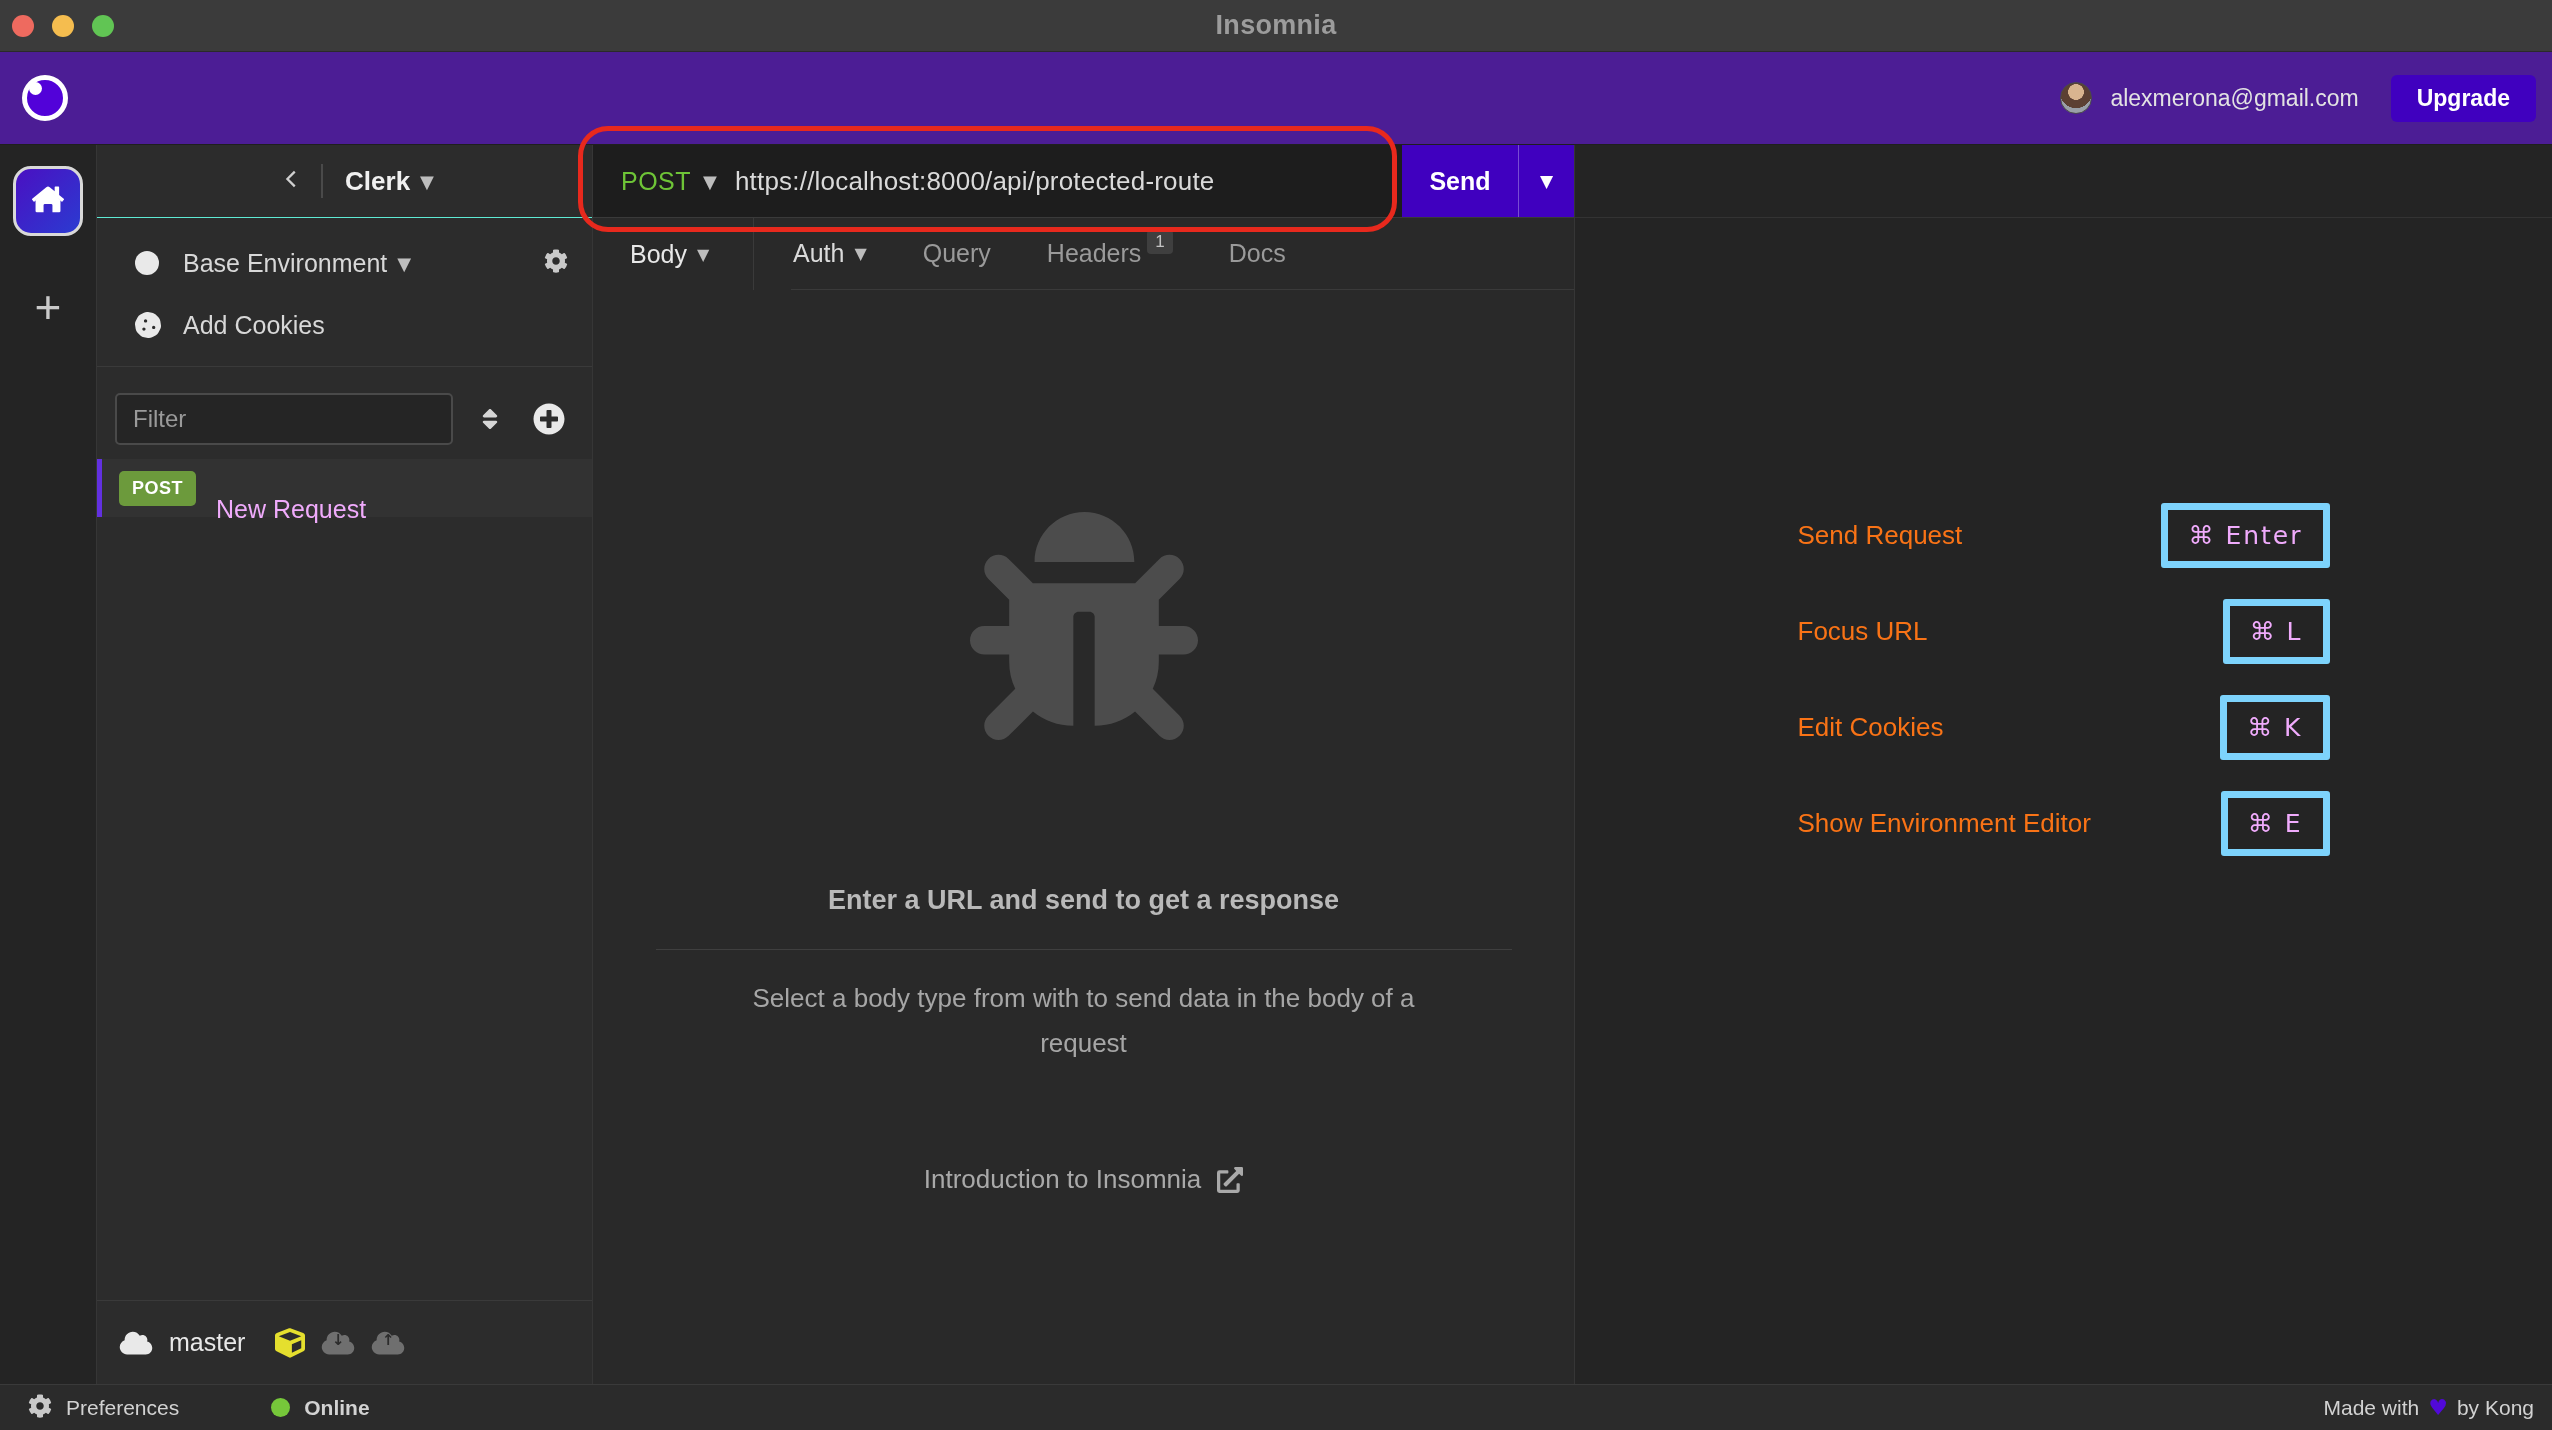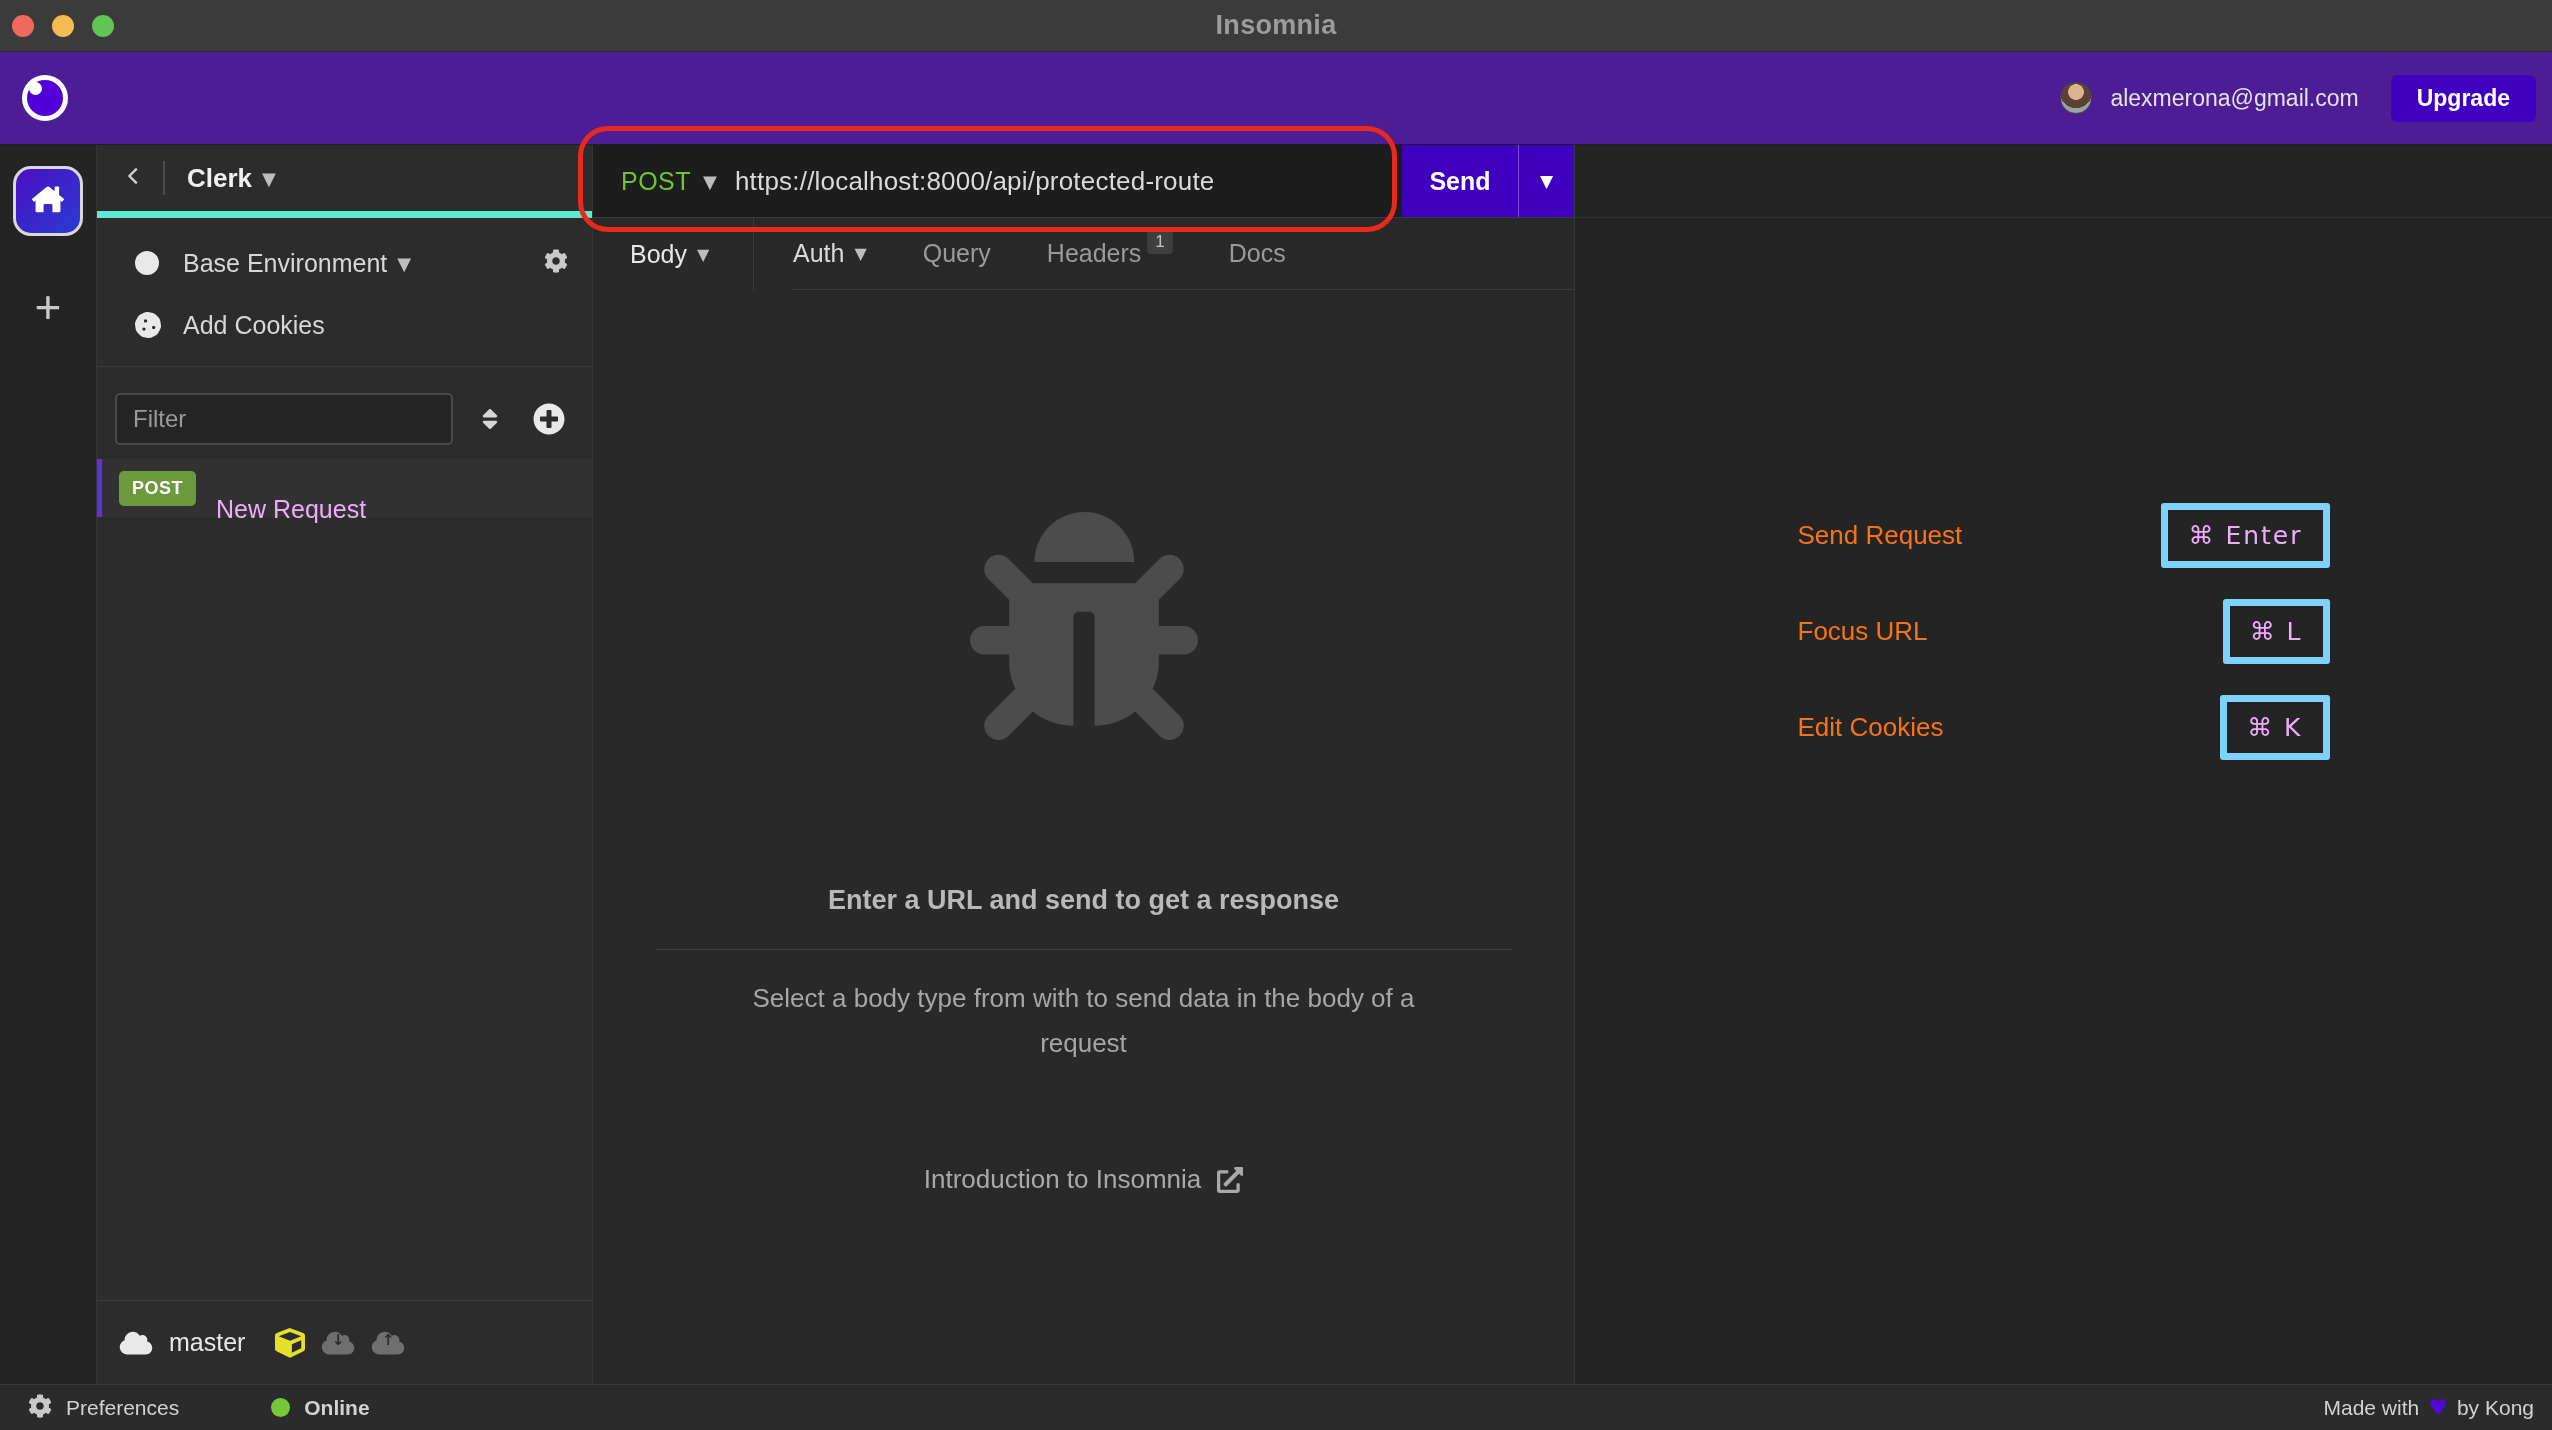--- a/index.html
+++ b/index.html
@@ -29,21 +29,21 @@
   .main { display:flex; height:1239px; }
 
   
   .rail { width:97px; background:#242424; border-right:1px solid #363636; display:flex; flex-direction:column; align-items:center; }
   .home-btn { margin-top:21px; width:70px; height:70px; border-radius:18px; border:3px solid #d9d9d9; background:linear-gradient(135deg,#4a10c2,#2b3bd1); display:flex; align-items:center; justify-content:center; }
   .home-btn svg { width:32px; height:32px; fill:#ffffff; }
   .rail-plus { margin-top:48px; font-size:46px; font-weight:200; color:#c9c9c9; line-height:1; cursor:pointer; }
 
   
   .sidebar { width:496px; background:#2c2c2c; border-right:1px solid #363636; display:flex; flex-direction:column; }
-  .sb-header { height:73px; display:flex; align-items:center; padding-left:26px; border-bottom:7px solid #5eead4; flex:none; }
+  .sb-header { height:73px; display:flex; align-items:center; padding-left:26px; border-bottom:1px solid #5eead4; flex:none;justify-content:center; }
   .back-chevron svg { width:22px; height:22px; stroke:#cfcfcf; stroke-width:2.5; fill:none; }
   .sb-vdiv { width:2px; height:34px; background:#4a4a4a; margin:0 22px 0 18px; }
   .workspace-name { font-size:26px; font-weight:bold; color:#f0f0f0; }
   .caret { color:#bdbdbd; font-family:"DejaVu Sans", sans-serif; font-size:18px; margin-left:10px; }
   .sb-env { padding:14px 0 10px 0; border-bottom:1px solid #3a3a3a; flex:none; }
   .sb-row { height:62px; display:flex; align-items:center; padding:0 24px 0 38px; cursor:pointer; }
   .env-dot { width:24px; height:24px; border-radius:50%; background:#e9e9e9; margin-right:24px; flex:none; }
   .sb-row-label { font-size:25px; color:#d8d8d8; }
   .gear-right { margin-left:auto; }
   .gear-right svg, .pref-gear svg { width:24px; height:24px; fill:#c9c9c9; }
@@ -303,20 +303,24 @@
           <span class="sc-keys">⌘ Enter</span>
         </div>
         <div class="sc-row">
           <span class="sc-label">Focus URL</span>
           <span class="sc-keys">⌘ L</span>
         </div>
         <div class="sc-row">
           <span class="sc-label">Edit Cookies</span>
           <span class="sc-keys">⌘ K</span>
         </div>
+        <div class="sc-row">
+          <span class="sc-label">Show Environment Editor</span>
+          <span class="sc-keys">⌘ E</span>
+        </div>
       </div>
     </div>
   </div>
 
   <div class="statusbar">
     <div class="pref-item">
       <span class="pref-gear">
         <svg viewBox="0 0 512 512">
             <path d="M487.4 315.7l-42.6-24.6c4.3-23.2 4.3-47 0-70.2l42.6-24.6c4.9-2.8 7.1-8.6 5.5-14-11.1-35.6-30-67.8-54.7-94.6-3.8-4.1-10-5.1-14.8-2.3L380.8 110c-17.9-15.4-38.5-27.3-60.8-35.1V25.8c0-5.6-3.9-10.5-9.4-11.7-36.7-8.2-74.3-7.8-109.2 0-5.5 1.2-9.4 6.1-9.4 11.7V75c-22.2 7.9-42.8 19.8-60.8 35.1L88.7 85.5c-4.9-2.8-11-1.9-14.8 2.3-24.7 26.7-43.6 58.9-54.7 94.6-1.7 5.4.6 11.2 5.5 14L67.3 221c-4.3 23.2-4.3 47 0 70.2l-42.6 24.6c-4.9 2.8-7.1 8.6-5.5 14 11.1 35.6 30 67.8 54.7 94.6 3.8 4.1 10 5.1 14.8 2.3l42.6-24.6c17.9 15.4 38.5 27.3 60.8 35.1v49.2c0 5.6 3.9 10.5 9.4 11.7 36.7 8.2 74.3 7.8 109.2 0 5.5-1.2 9.4-6.1 9.4-11.7v-49.2c22.2-7.9 42.8-19.8 60.8-35.1l42.6 24.6c4.9 2.8 11 1.9 14.8-2.3 24.7-26.7 43.6-58.9 54.7-94.6 1.5-5.5-.7-11.3-5.6-14.1zM256 336c-44.1 0-80-35.9-80-80s35.9-80 80-80 80 35.9 80 80-35.9 80-80 80z"></path>
           </svg>

